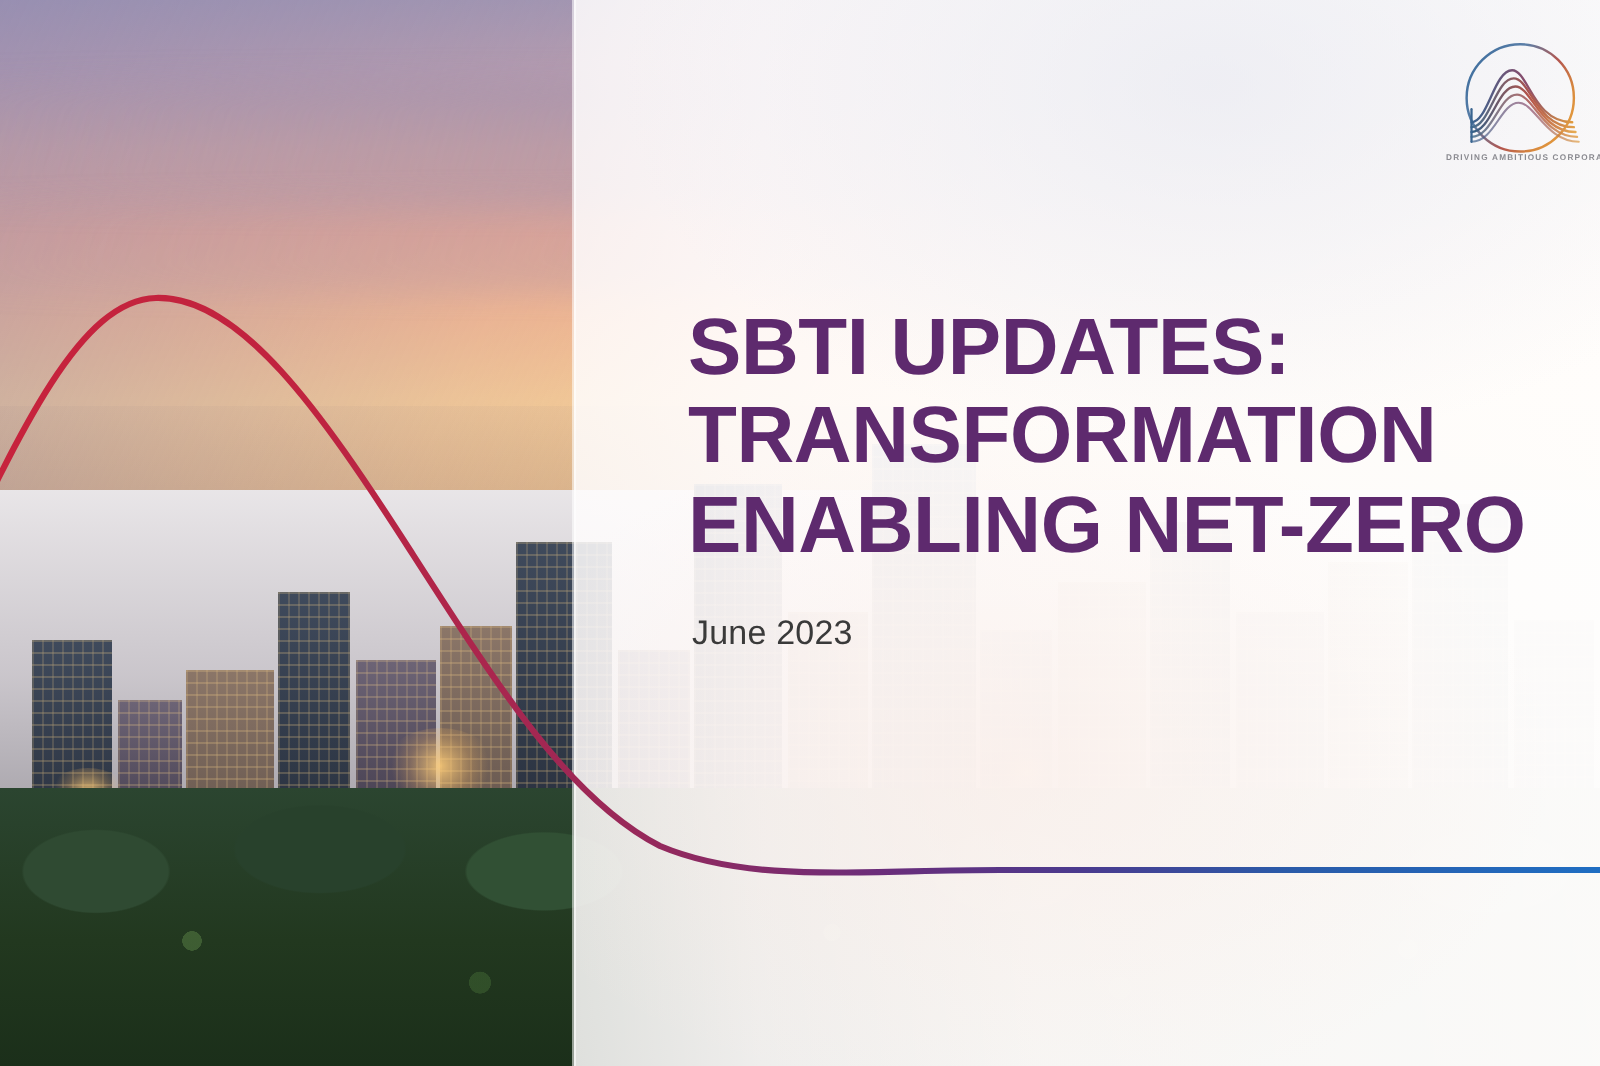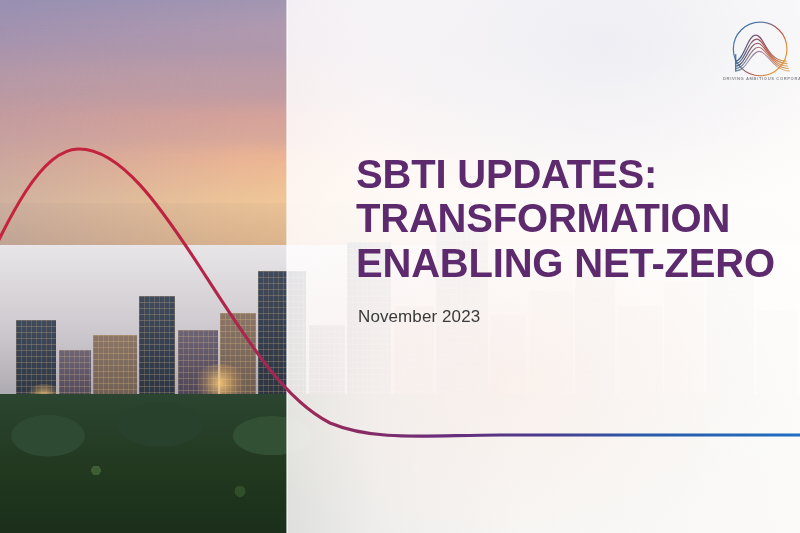--- a/index.html
+++ b/index.html
@@ -83,21 +83,21 @@
     background:
       radial-gradient(ellipse 420px 260px at 62% 8%, rgba(226,228,238,.55) 0%, rgba(226,228,238,0) 70%),
       radial-gradient(ellipse 380px 240px at 42% 72%, rgba(250,236,230,.6) 0%, rgba(250,236,230,0) 72%);
   }
   .seam{position:absolute;left:286px;top:0;width:2px;bottom:0;background:rgba(255,255,255,.55);}
 
   
   .curve{position:absolute;inset:0;}
 
   
-  .titlewrap{position:absolute;left:356px;top:152px;width:430px;}
+  .titlewrap{position:absolute;left:344px;top:152px;width:430px;}
   .title{
     margin:0;
     font-size:40px;line-height:1.11;
     font-weight:700;letter-spacing:-.2px;
     color:#5e2a6e;
     text-transform:uppercase;
   }
   .title span{display:block;white-space:nowrap;}
   .subtitle{
     margin:22px 0 0 2px;
@@ -175,21 +175,21 @@
              C 375 442, 430 435, 500 435
              C 600 435, 720 435, 810 435" fill="none" stroke="url(#curveGrad)" stroke-width="3.1" stroke-linecap="round"></path>
   </svg>
 
   <div class="titlewrap">
     <h1 class="title">
       <span>SBTi Updates:</span>
       <span>Transformation</span>
       <span>Enabling Net-Zero</span>
     </h1>
-    <div class="subtitle">November 2023</div>
+    <div class="subtitle">June 2023</div>
   </div>
 
   <svg class="sbti-logo" viewBox="0 0 100 96">
     <defs>
       <linearGradient id="ringGrad" x1="0" y1="0.2" x2="1" y2="0.85">
         <stop offset="0%" stop-color="#3E6E9E"></stop>
         <stop offset="30%" stop-color="#5B7FA8"></stop>
         <stop offset="58%" stop-color="#B4564E"></stop>
         <stop offset="80%" stop-color="#D98A3E"></stop>
         <stop offset="100%" stop-color="#E8A33D"></stop>

